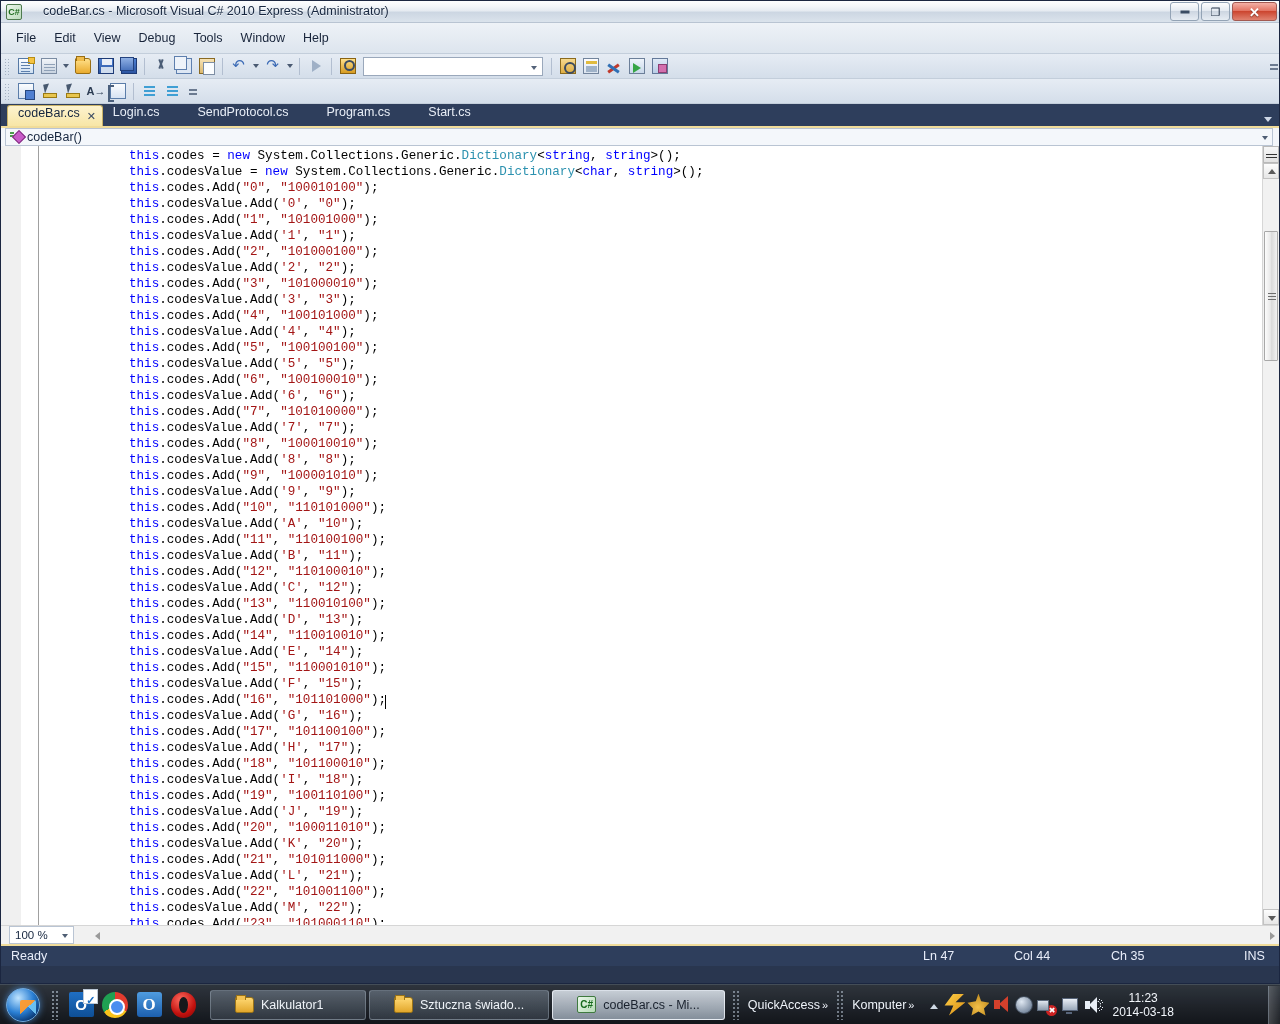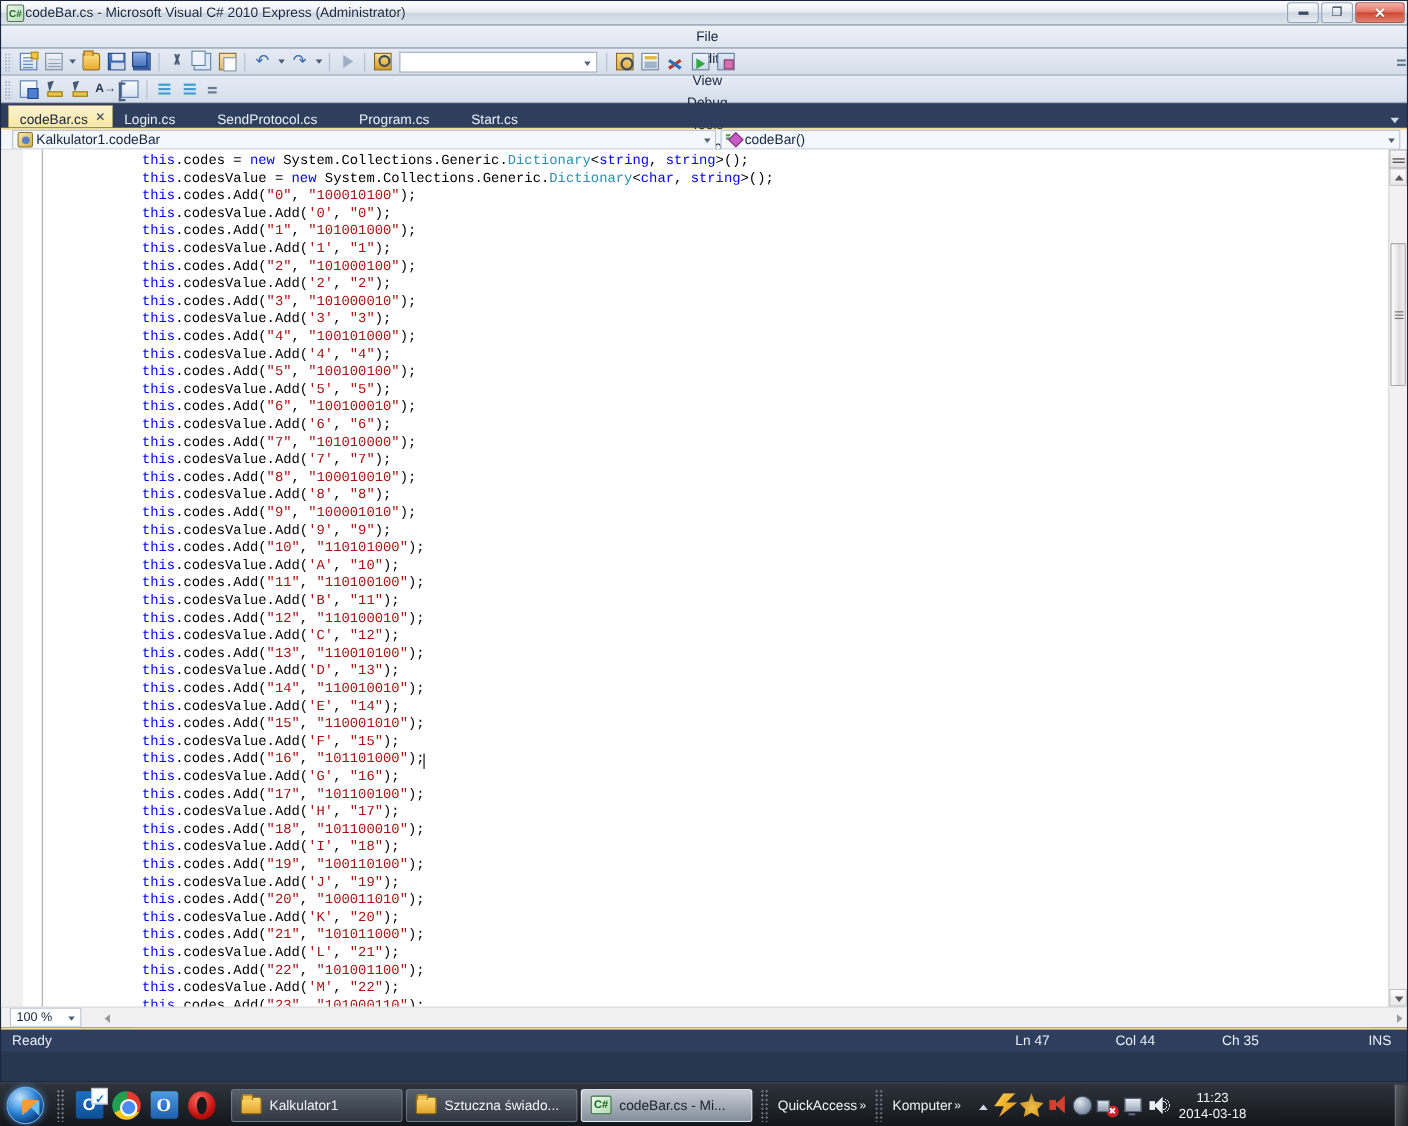--- a/index.html
+++ b/index.html
@@ -35,38 +35,38 @@
   }
   #titlebar .glassline{position:absolute;left:0;right:0;top:0;height:11px;background:linear-gradient(to bottom,rgba(255,255,255,.85),rgba(255,255,255,.15));}
   #title-icon {
     position:absolute; left:5px; top:3px; width:16px; height:16px;
     background:linear-gradient(135deg,#eaf5ea,#bcdcbc);
     border:1px solid #4e7a4e; border-radius:2px;
     font-size:9px; color:#1d6b1d; font-weight:bold; line-height:14px; text-align:center;
     font-family:"Liberation Sans",sans-serif;
   }
   #title-text {
-    position:absolute; left:22px; top:3px;
+    position:absolute; left:42px; top:3px;
     font-size:12.5px; color:#16263f; white-space:nowrap;
     text-shadow:0 1px 0 rgba(255,255,255,.75);
   }
   .wbtns{position:absolute;right:2px;top:1px;display:flex;gap:2px;}
   .wbtn{width:29px;height:19px;border:1px solid #93a3b5;border-radius:3px;
         background:linear-gradient(to bottom,#fdfdfe,#e3e9f0 48%,#cdd6e1 50%,#e6ecf3);
         position:relative;}
   .wbtn.close{width:45px;border-color:#a35a52;
         background:linear-gradient(to bottom,#f4b0a6,#e1705f 48%,#cc4630 50%,#e08270);}
   .wbtn i{position:absolute;left:50%;top:50%;transform:translate(-50%,-50%);
           font-style:normal;font-size:11px;color:#26354a;line-height:1;}
   .wbtn.close i{color:#fff;font-weight:bold;font-size:13px;text-shadow:0 1px 1px rgba(0,0,0,.4);}
   .wbtn.min i{width:9px;height:3px;background:#3a4c63;border:0;}
 
   
-  #menubar{height:21px;background:linear-gradient(to bottom,#eef2f7,#dde5ee);
-           border-bottom:1px solid #c3cedb;display:flex;align-items:center;padding-left:6px;flex-direction:column;}
+  #menubar{height:31px;background:linear-gradient(to bottom,#eef2f7,#dde5ee);
+           border-bottom:1px solid #c3cedb;display:flex;align-items:center;padding-left:6px;}
   #menubar .mi{padding:3px 9px;font-size:12.5px;color:#18243a;cursor:default;}
 
   
   .tbrow{background:linear-gradient(to bottom,#e6ecf4,#d4deea);border-bottom:1px solid #c3cedb;
          display:flex;align-items:center;height:25px;}
   .grip{width:7px;height:17px;margin:0 3px 0 3px;
         background-image:radial-gradient(#9aa8bb 35%, transparent 36%);
         background-size:3px 3px;opacity:.85;}
   .tbtn{width:23px;height:22px;position:relative;display:flex;align-items:center;justify-content:center;}
   .tsep{width:1px;height:17px;background:#b2bed0;margin:0 4px;}
@@ -133,21 +133,21 @@
   .ic.bracket{background:linear-gradient(to bottom,#fbfdff,#d7e3f3);border:1px solid #5b7da9;}
   .ic.bracket:before{content:"";position:absolute;left:-3px;top:1px;width:4px;height:13px;border:2px solid #4a5f7c;border-right:0;}
   .ic.indent:after{content:"";position:absolute;left:2px;top:3px;width:11px;height:2px;background:#3f9fd4;
      box-shadow:0 4px 0 #3f9fd4,0 8px 0 #3f9fd4;}
   .ic.outdent:after{content:"";position:absolute;left:2px;top:3px;width:11px;height:2px;background:#3f9fd4;
      box-shadow:0 4px 0 #3f9fd4,0 8px 0 #3f9fd4;}
   .ic.outdent:before{content:"";position:absolute;right:-1px;top:-2px;font-size:12px;color:#2f6fb5;}
 
   
   #tabstrip{height:22px;background:#2e3e5c;position:relative;display:flex;align-items:flex-end;}
-  .tab{height:21px;padding:0 20px 0 10px;display:flex;align-items:flex-end;color:#e8eef7;font-size:12.5px;
+  .tab{height:21px;padding:0 20px 0 10px;display:flex;align-items:flex-start;color:#e8eef7;font-size:12.5px;
        position:relative;cursor:default;white-space:nowrap;margin-top:46px;}
   .tab.active{background:linear-gradient(to bottom,#fdf3cf,#f7e6a6);color:#16263f;
        border:1px solid #c9b268;border-bottom:0;border-radius:3px 3px 0 0;padding-right:22px;}
   .tab .x{position:absolute;right:6px;top:4px;font-size:11px;color:#3a4a63;}
   #tabstrip .tdrop{position:absolute;right:6px;bottom:3px;width:10px;height:10px;}
   #tabstrip .tdrop:after{content:"";position:absolute;left:1px;top:4px;
      border-left:4px solid transparent;border-right:4px solid transparent;border-top:5px solid #cfd8e6;}
 
   
   #navbar{height:20px;background:#f3f6fa;border-top:2px solid #f0dc9a;display:flex;align-items:center;}
@@ -238,21 +238,21 @@
     background:conic-gradient(#e23b2e 0 33%,#f7c21c 33% 66%,#1fa052 66% 100%);position:relative;}
   .qi-chrome:after{content:"";position:absolute;left:7px;top:7px;width:12px;height:12px;border-radius:50%;
     background:#4a8df0;border:2px solid #fff;}
   .qi-opera-b{width:25px;height:25px;background:linear-gradient(to bottom,#4f9ce0,#1c5fae);border-radius:3px;
     color:#fff;font-size:17px;font-weight:bold;line-height:25px;text-align:center;
     font-family:"Liberation Serif",serif;}
   .qi-opera{width:25px;height:26px;border-radius:50%;
     background:radial-gradient(circle at 40% 30%,#ff6a5e,#c1110e 60%,#7d0604);position:relative;}
   .qi-opera:after{content:"";position:absolute;left:8px;top:5px;width:9px;height:16px;border-radius:50%;background:#16181b;}
 
-  .tbtask{height:30px;min-width:156px;margin-right:3px;display:flex;align-items:center;padding:0 8px;
+  .tbtask{height:30px;min-width:156px;margin-right:3px;display:flex;align-items:center;padding:0 24px;
     border:1px solid rgba(185,200,215,.35);border-radius:3px;
     background:linear-gradient(to bottom,rgba(150,165,180,.42),rgba(70,80,92,.55));
     color:#f0f4f9;font-size:12.5px;white-space:nowrap;overflow:hidden;}
   .tbtask.active{background:linear-gradient(to bottom,rgba(225,232,240,.85),rgba(160,172,186,.8));
     border-color:rgba(245,250,255,.75);color:#1a222e;}
   .tbtask .ficon{width:19px;height:16px;margin-right:7px;flex:0 0 auto;position:relative;
     background:linear-gradient(to bottom,#ffd873,#e2a72c);border:1px solid #9a7318;border-radius:1px 3px 2px 2px;}
   .tbtask .ficon:before{content:"";position:absolute;left:0;top:-3px;width:8px;height:4px;
     background:#f3c252;border:1px solid #9a7318;border-bottom:0;}
   .tbtask .csicon{width:19px;height:17px;margin-right:7px;flex:0 0 auto;position:relative;
@@ -438,25 +438,20 @@
     <div class="tab" style="padding-left:18px">
         <span>Program.cs</span>
       </div>
     <div class="tab" style="padding-left:18px">
         <span>Start.cs</span>
       </div>
     <div class="tdrop"></div>
   </div>
 
   <div id="navbar">
-    <div class="navcombo" id="navclass">
-      <span class="navicon cls"></span>
-      <span>Kalkulator1.codeBar</span>
-      <span class="arrow"></span>
-    </div>
     <div class="navcombo" id="navmember">
       <span class="navicon mem"></span>
       <span>codeBar()</span>
       <span class="arrow"></span>
     </div>
   </div>
 
   <div id="editorwrap">
     <div id="indicator-margin"></div>
     <div id="selmargin"></div>

